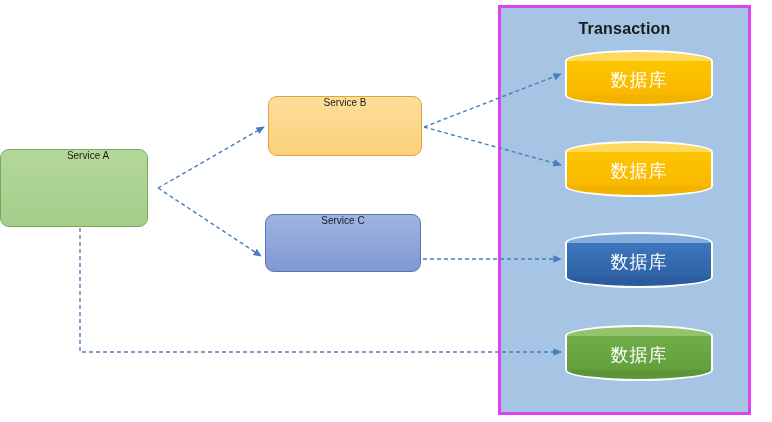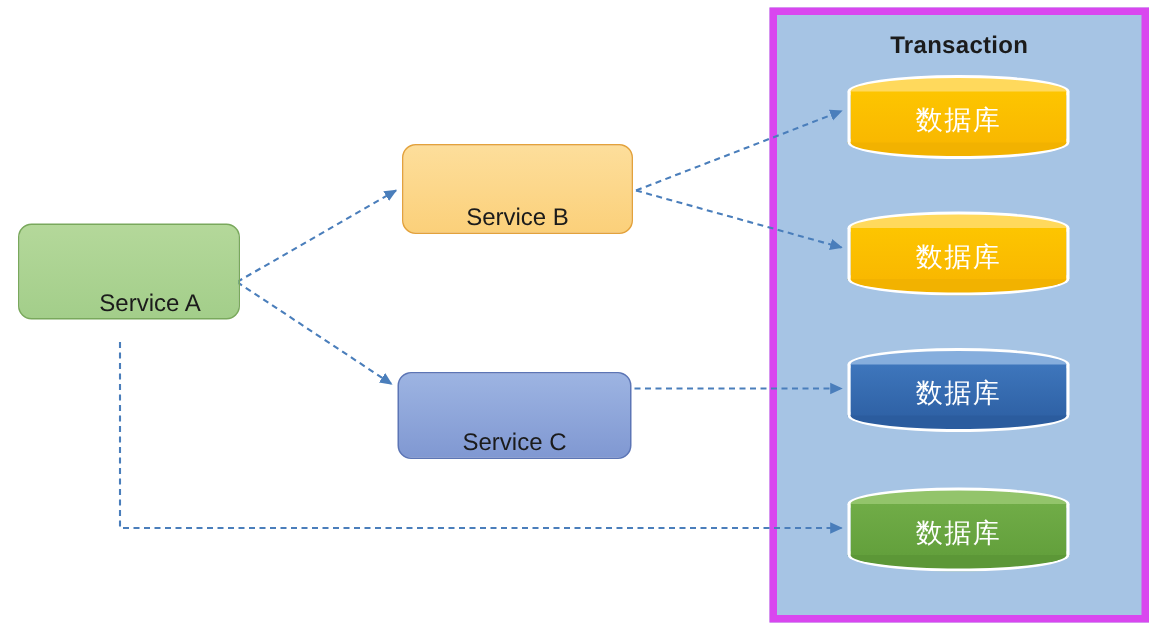--- a/index.html
+++ b/index.html
@@ -23,65 +23,65 @@
     left: 0;
     top: 0;
     width: 772px;
     height: 422px;
     pointer-events: none;
   }
 
   
   .panel {
     position: absolute;
-    left: 513px;
+    left: 498px;
     top: 5px;
     width: 253px;
     height: 410px;
     background: #A6C4E4;
-    border: 5px solid #d946ef;
+    border: 3px solid #d946ef;
     box-sizing: border-box;
   }
   .panel-title {
     position: absolute;
     left: 0;
     top: 12px;
     width: 100%;
     text-align: center;
     font-size: 16px;
     font-weight: bold;
     color: #1b1b1b;
     letter-spacing: 0.2px;
   }
 
   
   .svc {
     position: absolute;
     box-sizing: border-box;
     border-radius: 9px;
     display: flex;
-    align-items: flex-end;
+    align-items: flex-start;
     justify-content: center;
-    font-size: 16px;
+    font-size: 10px;
     color: #1b1b1b;
     text-align: center;
   }
   .svc-a {
-    left: 12px;  top: 149px;  width: 148px; height: 64px;
+    left: 0;  top: 149px;  width: 148px; height: 78px;
     background: linear-gradient(180deg, #B4D89A 0%, #A3CE8A 100%);
     border: 1.4px solid #79A85C;
     padding-left: 28px;
   }
   .svc-b {
     left: 268px; top: 96px;  width: 154px; height: 60px;
     background: linear-gradient(180deg, #FDDE9B 0%, #FBD07A 100%);
     border: 1.4px solid #E3A23C;
   }
   .svc-c {
-    left: 265px; top: 248px; width: 156px; height: 58px;
+    left: 265px; top: 214px; width: 156px; height: 58px;
     background: linear-gradient(180deg, #9DB4E2 0%, #8098D2 100%);
     border: 1.4px solid #5C75B5;
   }
 
   
   .db {
     position: absolute;
     width: 148px;
     height: 56px;
   }

